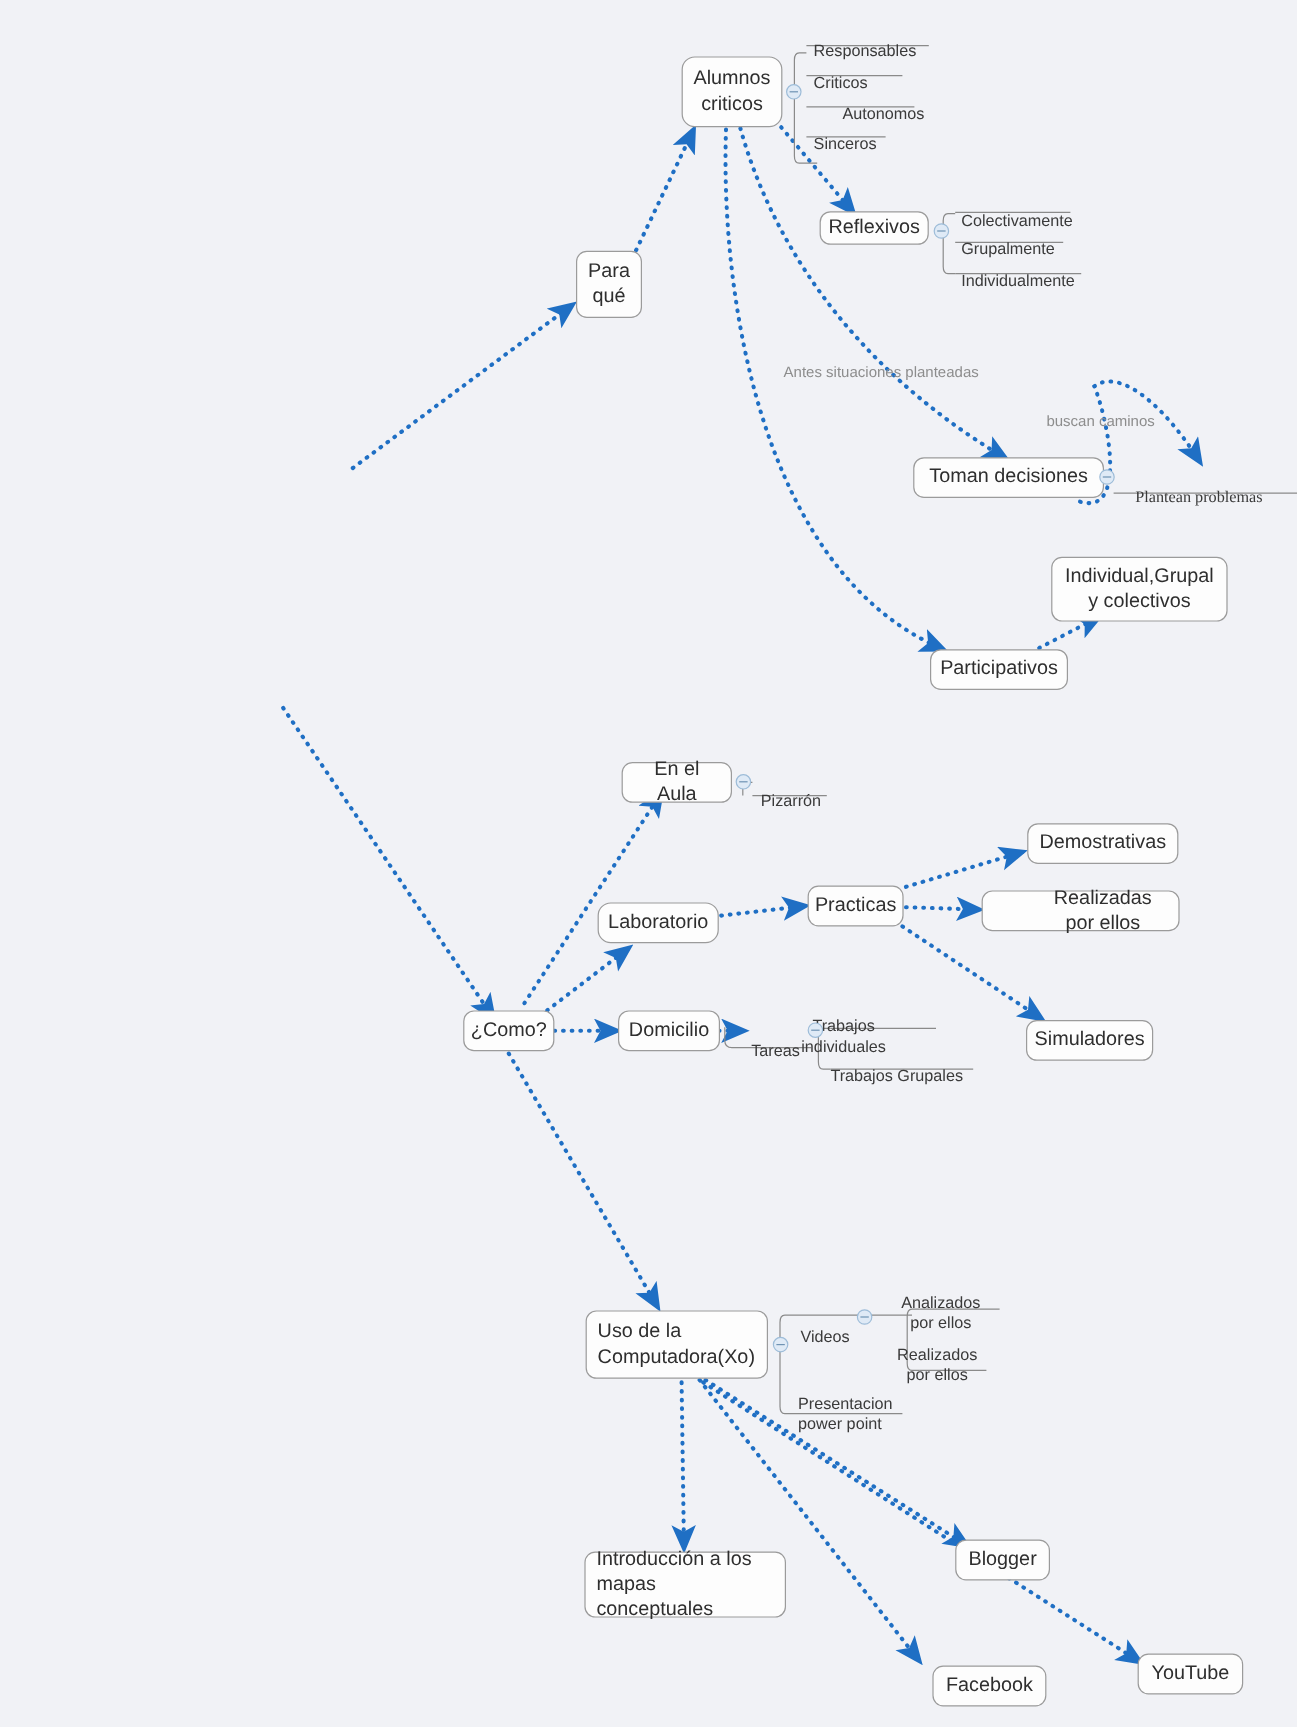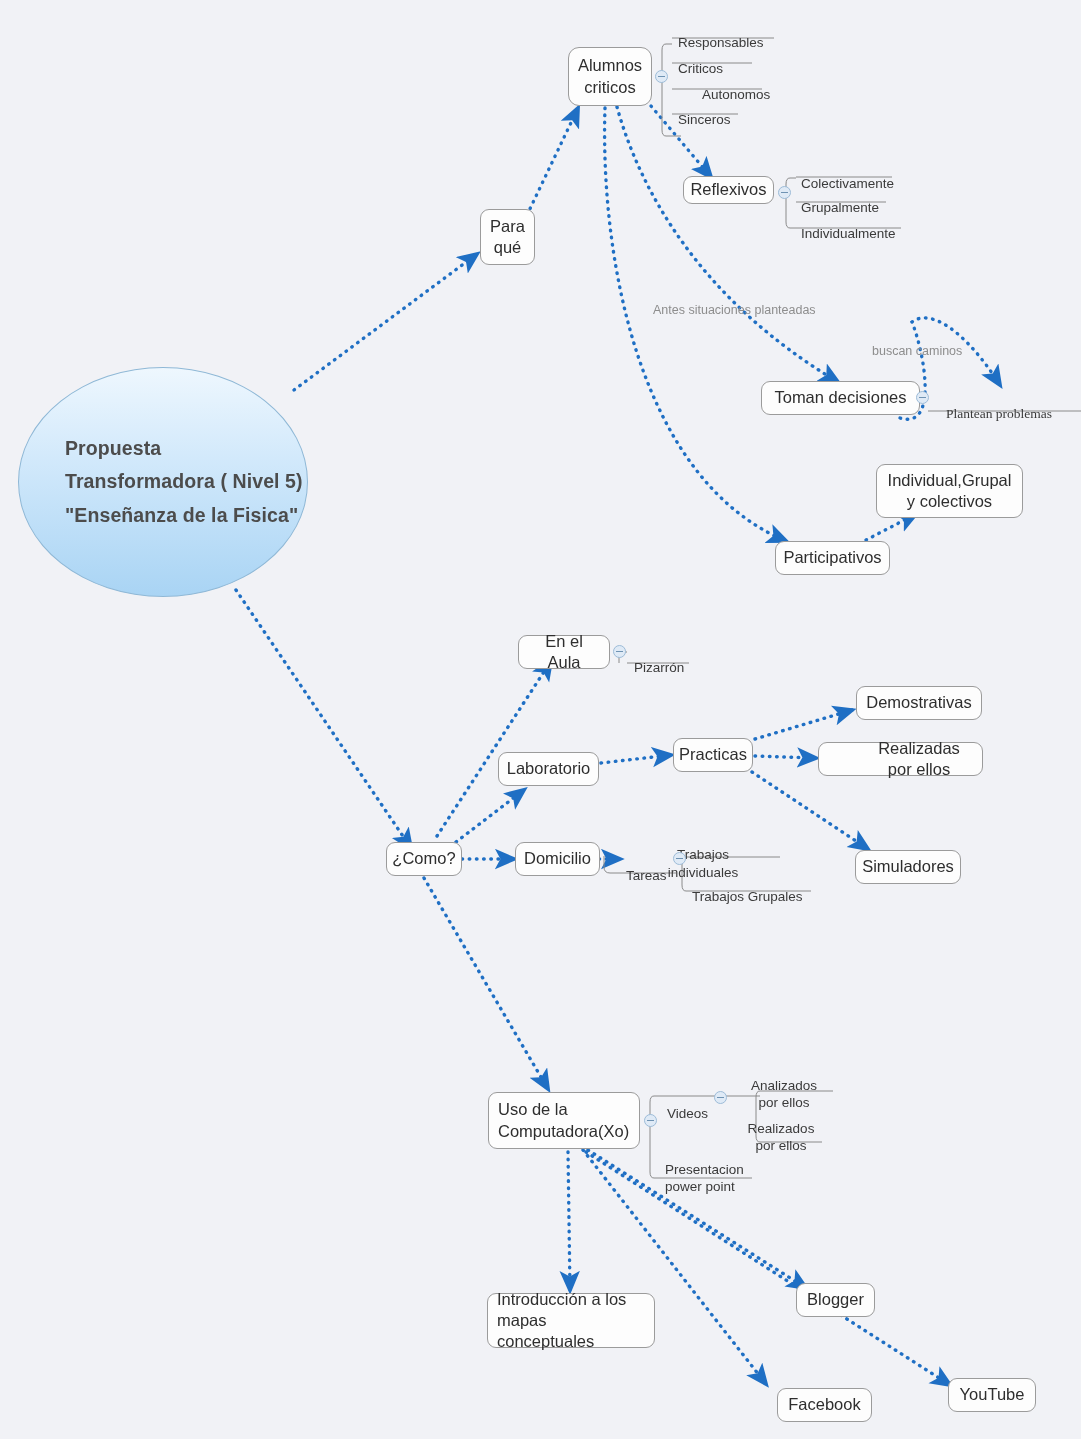--- a/index.html
+++ b/index.html
@@ -193,27 +193,20 @@
       <path d="M660,1096 L654,1096 Q650,1096 650,1102 L650,1172 Q650,1178 654,1178 L660,1178"></path>
       <line x1="660" y1="1096" x2="760" y2="1096"></line>
       <line x1="660" y1="1178" x2="752" y2="1178"></line>
 
       <path d="M766,1091 L760,1091 Q756,1091 756,1097 L756,1136 Q756,1142 760,1142 L766,1142"></path>
       <line x1="766" y1="1091" x2="833" y2="1091"></line>
       <line x1="766" y1="1142" x2="822" y2="1142"></line>
     </g>
   </svg>
 
-  <div class="root-node">
-    <div class="root-text">Propuesta
-Transformadora
-( Nivel 5)
-"Enseñanza de
-la Fisica"</div>
-  </div>
 
   <div class="node" style="left:480px; top:209px; width:55px; height:56px;">
     <span>Para
 qué</span>
   </div>
 
   <div class="node" style="left:568px; top:47px; width:84px; height:59px;border-radius:11px;">
     <span>Alumnos
 criticos</span>
   </div>
@@ -236,21 +229,21 @@
   </div>
 
   <div class="node" style="left:386px; top:842px; width:76px; height:34px;">
     <span>¿Como?</span>
   </div>
 
   <div class="node" style="left:518px; top:635px; width:92px; height:34px;">
     <span>En el Aula</span>
   </div>
 
-  <div class="node" style="left:498px; top:752px; width:101px; height:34px;">
+  <div class="node" style="left:498px; top:752px; width:101px; height:34px;border-radius:11px;">
     <span>Laboratorio</span>
   </div>
 
   <div class="node" style="left:515px; top:842px; width:85px; height:34px;">
     <span>Domicilio</span>
   </div>
 
   <div class="node" style="left:673px; top:738px; width:80px; height:34px;">
     <span>Practicas</span>
   </div>

